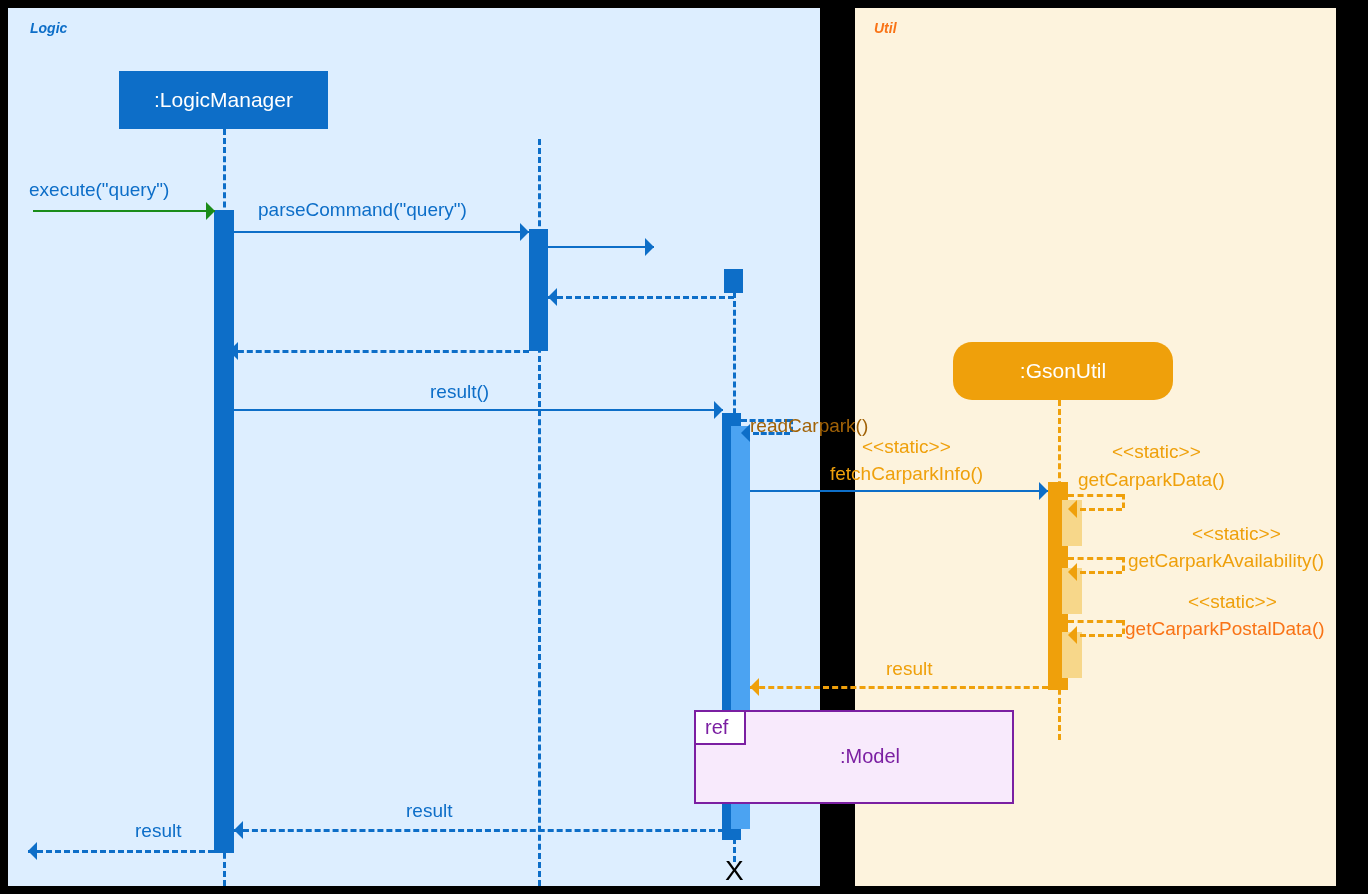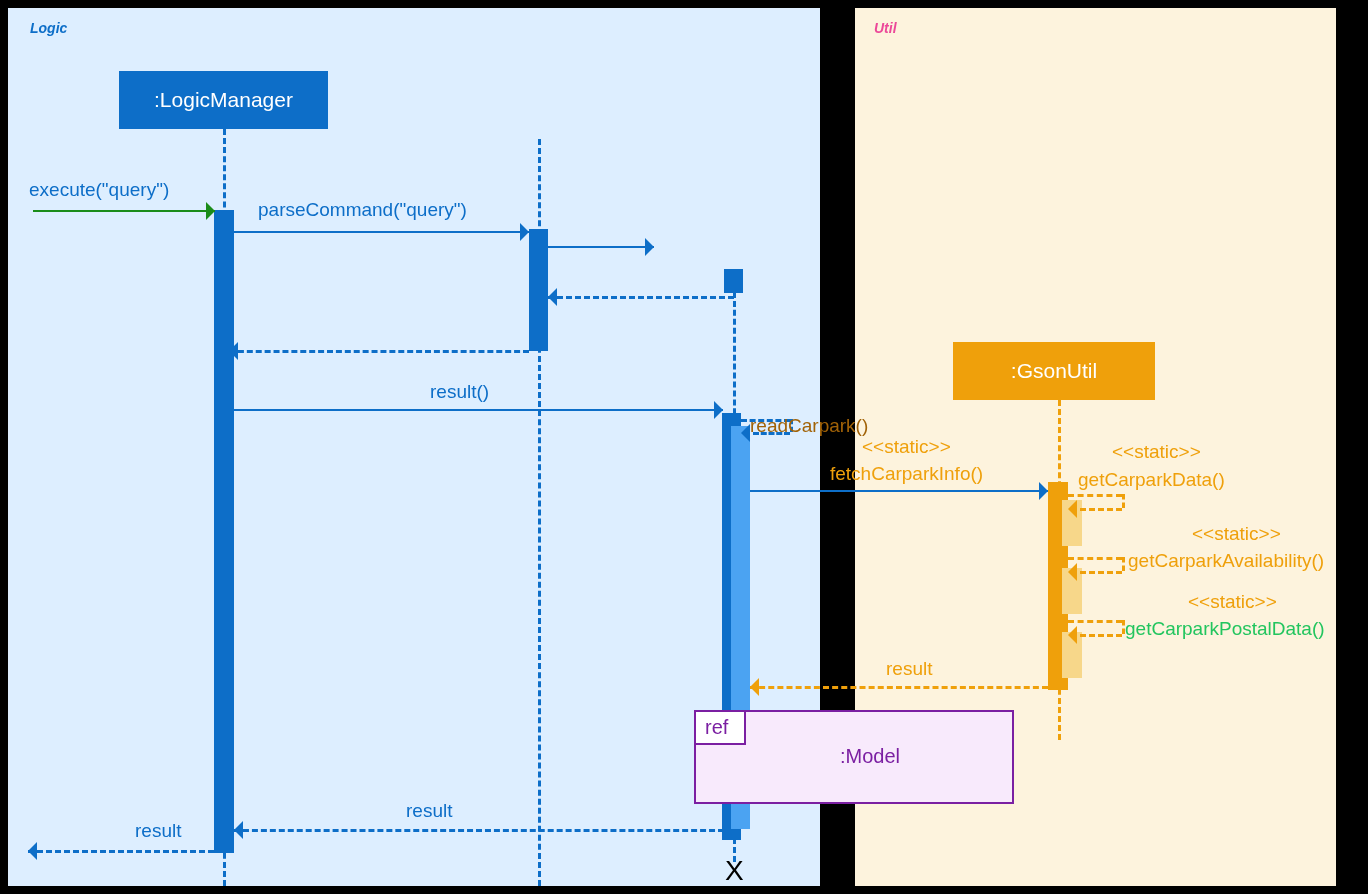--- a/index.html
+++ b/index.html
@@ -119,38 +119,38 @@
     line-height: 1;
   }
 </style>
 </head>
 <body>
 
 <div id="canvas">
     <div class="partition" style="left: 8px; top: 8px; width: 812px; height: 878px; background: rgb(221, 238, 255);"></div>
     <div class="partition-label" style="left: 30px; top: 20px; color: rgb(13, 110, 200);">Logic</div>
     <div class="partition" style="left: 855px; top: 8px; width: 481px; height: 878px; background: rgb(253, 243, 221);"></div>
-    <div class="partition-label" style="left: 874px; top: 20px; color: #ec4899;">Util</div>
+    <div class="partition-label" style="left: 874px; top: 20px; color: #f97316;">Util</div>
     <div class="lifeline" style="left: 223px; top: 129px; height: 757px; border-left-color: rgb(13, 110, 200);"></div>
     <div class="lifeline" style="left: 538px; top: 139px; height: 747px; border-left-color: rgb(13, 110, 200);"></div>
     <div class="lifeline" style="left: 733px; top: 283px; height: 579px; border-left-color: rgb(13, 110, 200);"></div>
     <div class="lifeline" style="left: 1058px; top: 400px; height: 340px; border-left-color: rgb(239, 160, 11);"></div>
     <div class="activation" style="left: 214px; top: 210px; width: 20px; height: 643px; background: rgb(13, 110, 200);"></div>
     <div class="activation" style="left: 529px; top: 229px; width: 19px; height: 122px; background: rgb(13, 110, 200);"></div>
     <div class="activation" style="left: 724px; top: 269px; width: 19px; height: 24px; background: rgb(13, 110, 200);"></div>
     <div class="activation" style="left: 722px; top: 413px; width: 19px; height: 427px; background: rgb(13, 110, 200);"></div>
     <div class="activation nested" style="left: 731px; top: 426px; width: 19px; height: 403px; background: rgb(75, 163, 242);"></div>
     <div class="activation" style="left: 1048px; top: 482px; width: 20px; height: 208px; background: rgb(239, 160, 11);"></div>
     <div class="activation nested" style="left: 1062px; top: 500px; width: 20px; height: 46px; background: rgb(247, 215, 138);"></div>
     <div class="activation nested" style="left: 1062px; top: 568px; width: 20px; height: 46px; background: rgb(247, 215, 138);"></div>
     <div class="activation nested" style="left: 1062px; top: 632px; width: 20px; height: 46px; background: rgb(247, 215, 138);"></div>
     <div class="lifeline-box" style="left: 119px; top: 71px; width: 209px; height: 58px; background: rgb(13, 110, 200);">
       <span>:LogicManager</span>
     </div>
-    <div class="lifeline-box" style="left: 953px; top: 342px; width: 202px; height: 58px; background: rgb(239, 160, 11);">
+    <div class="lifeline-box" style="left: 953px; top: 342px; width: 220px; height: 58px; background: rgb(239, 160, 11); border-radius: 19px;">
       <span>:GsonUtil</span>
     </div>
     <div class="arrow-line solid" style="left: 33px; top: 210px; width: 182px; border-top-color: rgb(26, 140, 26);"></div>
     <div class="arrow-head open-right" style="left: 206px; top: 202px; border-left: 9px solid rgb(26, 140, 26); border-top: 9px solid transparent; border-bottom: 9px solid transparent;"></div>
     <div class="msg-label" style="left: 29px; top: 179px; color: rgb(13, 110, 200);">execute("query")</div>
     <div class="arrow-line solid" style="left: 234px; top: 231px; width: 295px; border-top-color: rgb(13, 110, 200);"></div>
     <div class="arrow-head open-right" style="left: 520px; top: 223px; border-left: 9px solid rgb(13, 110, 200); border-top: 9px solid transparent; border-bottom: 9px solid transparent;"></div>
     <div class="msg-label" style="left: 258px; top: 199px; color: rgb(13, 110, 200);">parseCommand("query")</div>
     <div class="arrow-line solid" style="left: 548px; top: 246px; width: 106px; border-top-color: rgb(13, 110, 200);"></div>
     <div class="arrow-head open-right" style="left: 645px; top: 238px; border-left: 9px solid rgb(13, 110, 200); border-top: 9px solid transparent; border-bottom: 9px solid transparent;"></div>
@@ -164,21 +164,21 @@
     <div class="msg-label" style="left: 750px; top: 415px; color: #a16207;">readCarpark()</div>
     <div class="arrow-line solid" style="left: 750px; top: 490px; width: 298px; border-top-color: rgb(13, 110, 200);"></div>
     <div class="arrow-head open-right" style="left: 1039px; top: 482px; border-left: 9px solid rgb(13, 110, 200); border-top: 9px solid transparent; border-bottom: 9px solid transparent;"></div>
     <div class="msg-label" style="left: 862px; top: 436px; color: rgb(239, 160, 11);">&lt;&lt;static&gt;&gt;</div>
     <div class="msg-label" style="left: 830px; top: 463px; color: rgb(239, 160, 11);">fetchCarparkInfo()</div>
     <div class="msg-label" style="left: 1112px; top: 441px; color: rgb(239, 160, 11);">&lt;&lt;static&gt;&gt;</div>
     <div class="msg-label" style="left: 1078px; top: 469px; color: rgb(239, 160, 11);">getCarparkData()</div>
     <div class="msg-label" style="left: 1192px; top: 523px; color: rgb(239, 160, 11);">&lt;&lt;static&gt;&gt;</div>
     <div class="msg-label" style="left: 1128px; top: 550px; color: rgb(239, 160, 11);">getCarparkAvailability()</div>
     <div class="msg-label" style="left: 1188px; top: 591px; color: rgb(239, 160, 11);">&lt;&lt;static&gt;&gt;</div>
-    <div class="msg-label" style="left: 1125px; top: 618px; color: #22c55e;">getCarparkPostalData()</div>
+    <div class="msg-label" style="left: 1125px; top: 618px; color: #f97316;">getCarparkPostalData()</div>
     <div class="arrow-line dashed" style="left: 750px; top: 686px; width: 298px; border-top-color: rgb(239, 160, 11);"></div>
     <div class="arrow-head open-right" style="left: 750px; top: 678px; border-right: 9px solid rgb(239, 160, 11); border-top: 9px solid transparent; border-bottom: 9px solid transparent;"></div>
     <div class="msg-label" style="left: 886px; top: 658px; color: rgb(239, 160, 11);">result</div>
     <div class="arrow-line dashed" style="left: 234px; top: 829px; width: 490px; border-top-color: rgb(13, 110, 200);"></div>
     <div class="arrow-head open-right" style="left: 234px; top: 821px; border-right: 9px solid rgb(13, 110, 200); border-top: 9px solid transparent; border-bottom: 9px solid transparent;"></div>
     <div class="msg-label" style="left: 406px; top: 800px; color: rgb(13, 110, 200);">result</div>
     <div class="arrow-line dashed" style="left: 28px; top: 850px; width: 186px; border-top-color: rgb(13, 110, 200);"></div>
     <div class="arrow-head open-right" style="left: 28px; top: 842px; border-right: 9px solid rgb(13, 110, 200); border-top: 9px solid transparent; border-bottom: 9px solid transparent;"></div>
     <div class="msg-label" style="left: 135px; top: 820px; color: rgb(13, 110, 200);">result</div>
     <div class="arrow-line dashed" style="left: 741px; top: 419px; width: 49px; border-top-color: rgb(13, 110, 200);"></div>

